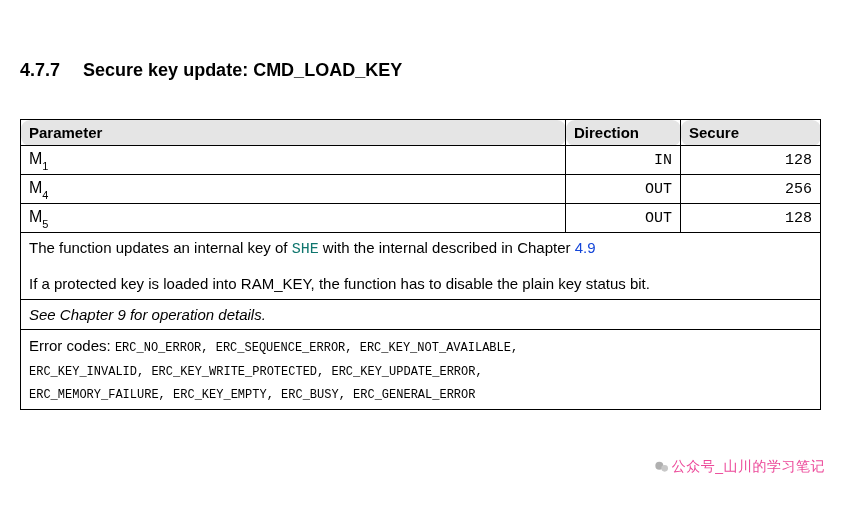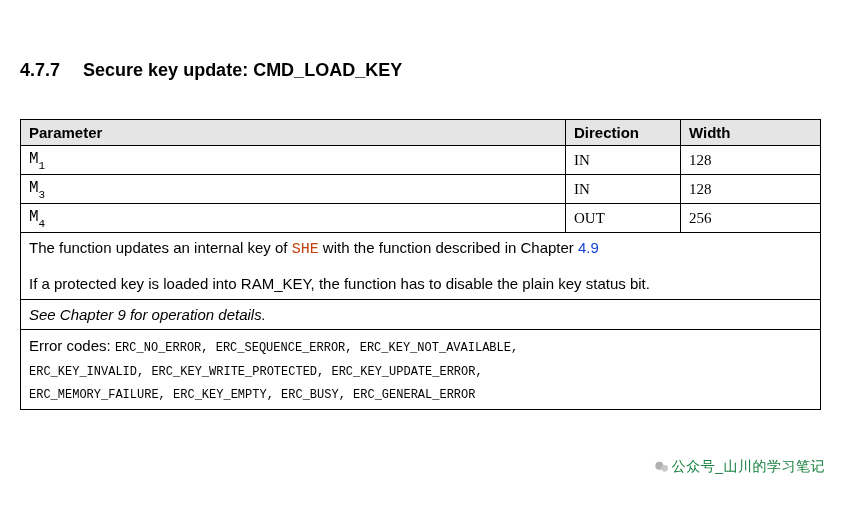--- a/index.html
+++ b/index.html
@@ -37,48 +37,49 @@
   table.spec th, table.spec td {
     border: 1.5px solid #000;
     padding: 4px 8px;
     font-size: 15px;
     vertical-align: middle;
   }
   table.spec th {
     background: #e5e5e5;
     font-weight: bold;
     text-align: left;
+    border-radius: 9px;
   }
   table.spec th.col-dir, table.spec th.col-width {
     text-align: left;
   }
   col.c-param { width: 545px; }
   col.c-dir   { width: 115px; }
   col.c-width { width: 140px; }
   td.c-dir, td.c-width {
-    text-align: left;
-    font-family: Liberation Serif, serif;
+    text-align: right;
+    font-family: Liberation Mono, monospace;
     font-size: 16px;
   }
   td.c-param {
-    font-family: Liberation Mono, monospace;
+    font-family: Liberation Sans, sans-serif;
     font-size: 16px;
     padding-left: 8px;
   }
   td.c-param .base { font-size: 16px; }
   td.c-param .sub {
     font-size: 11px;
     vertical-align: sub;
     position: relative;
     top: 2px;
   }
   .ref-link { color: #1446d9; }
   .mono-inline {
     font-family: "Courier New", Courier, monospace;
-    color: #c2410c;
+    color: #0f766e;
   }
   td.body-row {
     font-family: Arial, Helvetica, sans-serif;
     font-size: 15px;
     line-height: 1.45;
     padding-top: 6px;
     padding-bottom: 6px;
   }
   td.body-row.italic { font-style: italic; margin-top: 47px; }
   td.err-row {
@@ -88,21 +89,21 @@
   }
   td.err-row .mono {
     font-family: "Courier New", Courier, monospace;
     font-size: 12px;
   }
   .watermark {
     position: absolute;
     right: 16px;
     bottom: 42px;
     
-    color: #15803d;
+    color: #ec4899;
     font-family: sans-serif;
     font-size: 14px;
     letter-spacing: 0.5px;
     pointer-events: none;
     white-space: nowrap;
   }
   .watermark svg {
     vertical-align: middle;
     margin-right: 2px;
   }
@@ -120,43 +121,43 @@
   <table class="spec">
     <colgroup>
       <col class="c-param">
         <col class="c-dir">
         <col class="c-width">
     </colgroup>
     <thead>
       <tr>
         <th class="col-param">Parameter</th>
         <th class="col-dir">Direction</th>
-        <th class="col-width">Width</th>
+        <th class="col-width">Secure</th>
       </tr>
     </thead>
     <tbody>
       <tr>
         <td class="c-param"><span class="base">M</span><span class="sub">1</span></td>
         <td class="c-dir">IN</td>
         <td class="c-width">128</td>
       </tr>
       <tr>
-        <td class="c-param"><span class="base">M</span><span class="sub">3</span></td>
-        <td class="c-dir">IN</td>
-        <td class="c-width">128</td>
-      </tr>
-      <tr>
         <td class="c-param"><span class="base">M</span><span class="sub">4</span></td>
         <td class="c-dir">OUT</td>
         <td class="c-width">256</td>
       </tr>
+      <tr>
+        <td class="c-param"><span class="base">M</span><span class="sub">5</span></td>
+        <td class="c-dir">OUT</td>
+        <td class="c-width">128</td>
+      </tr>
 
       <tr>
         <td colspan="3" class="body-row">
-          <span>The function updates an internal key of </span><span class="mono-inline">SHE</span><span> with the function described in Chapter </span><span class="ref-link">4.9</span>
+          <span>The function updates an internal key of </span><span class="mono-inline">SHE</span><span> with the internal described in Chapter </span><span class="ref-link">4.9</span>
           <div style="height:12px"></div>
           <span>If a protected key is loaded into RAM_KEY, the function has to disable the plain key status bit.</span>
         </td>
       </tr>
       <tr>
         <td colspan="3" class="body-row italic">See Chapter 9 for operation details.</td>
       </tr>
       <tr>
         <td colspan="3" class="err-row">
           <span>Error codes: </span><span class="mono">ERC_NO_ERROR, ERC_SEQUENCE_ERROR, ERC_KEY_NOT_AVAILABLE,</span><br>

